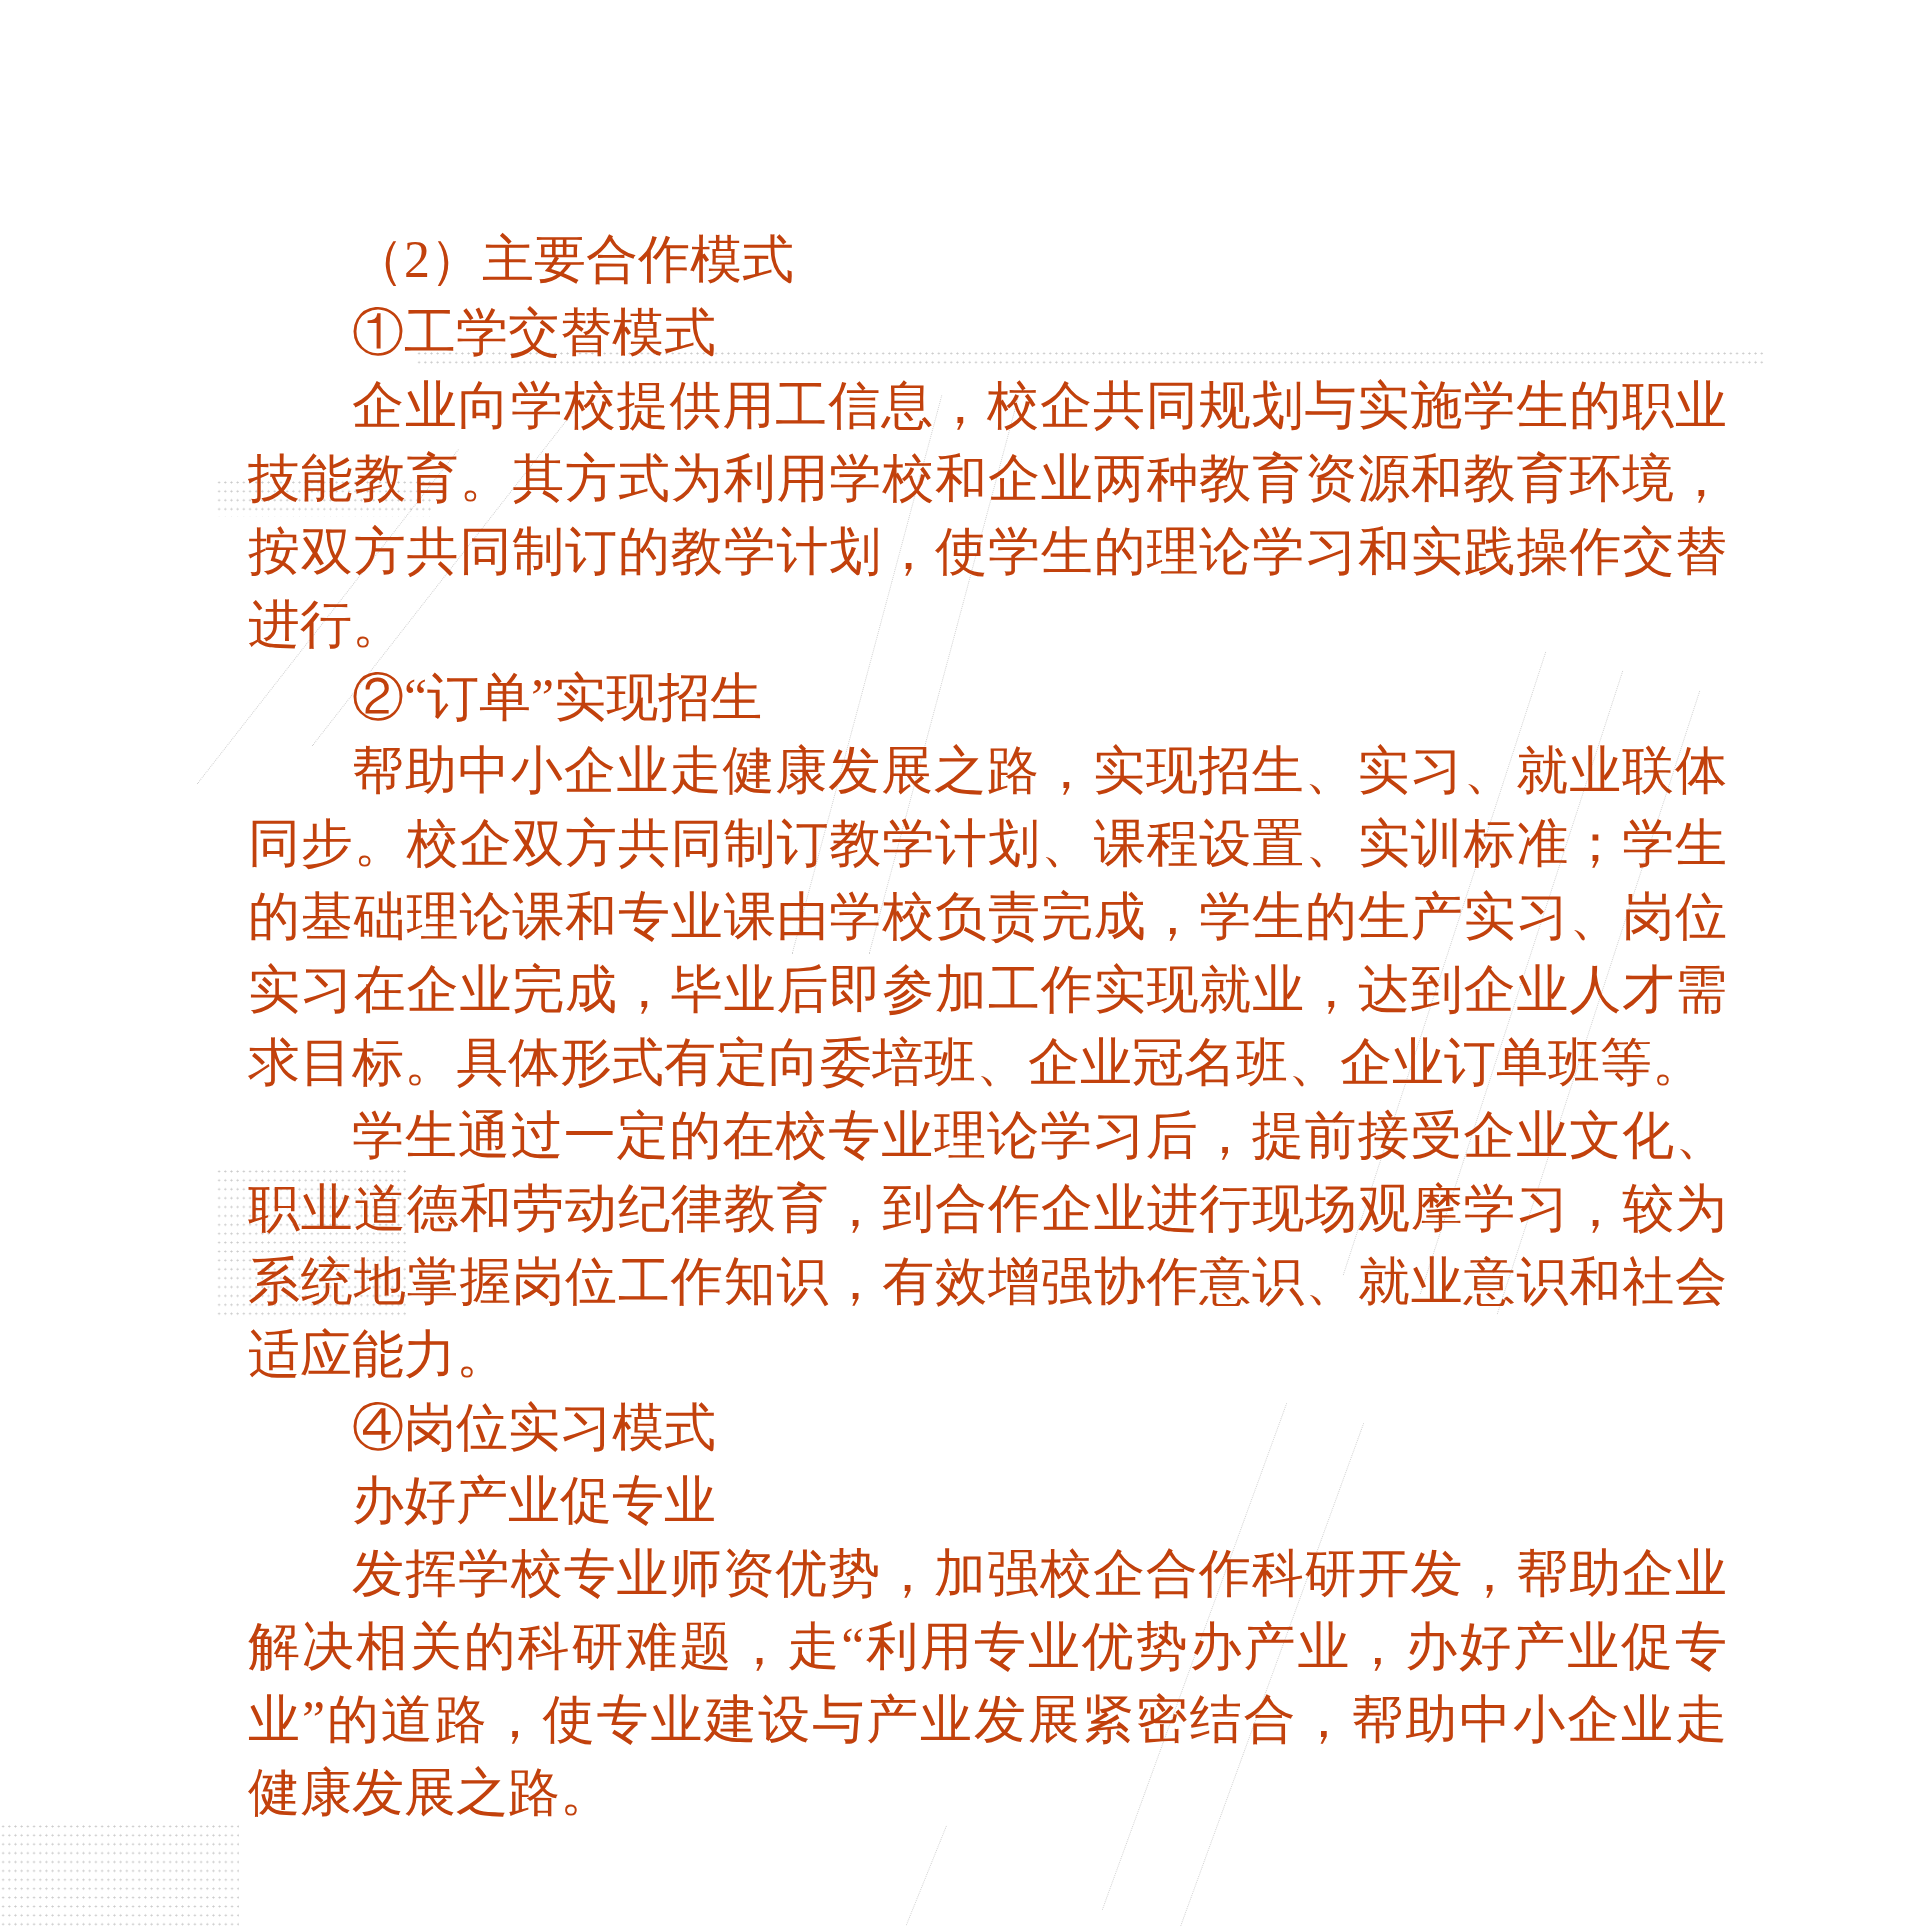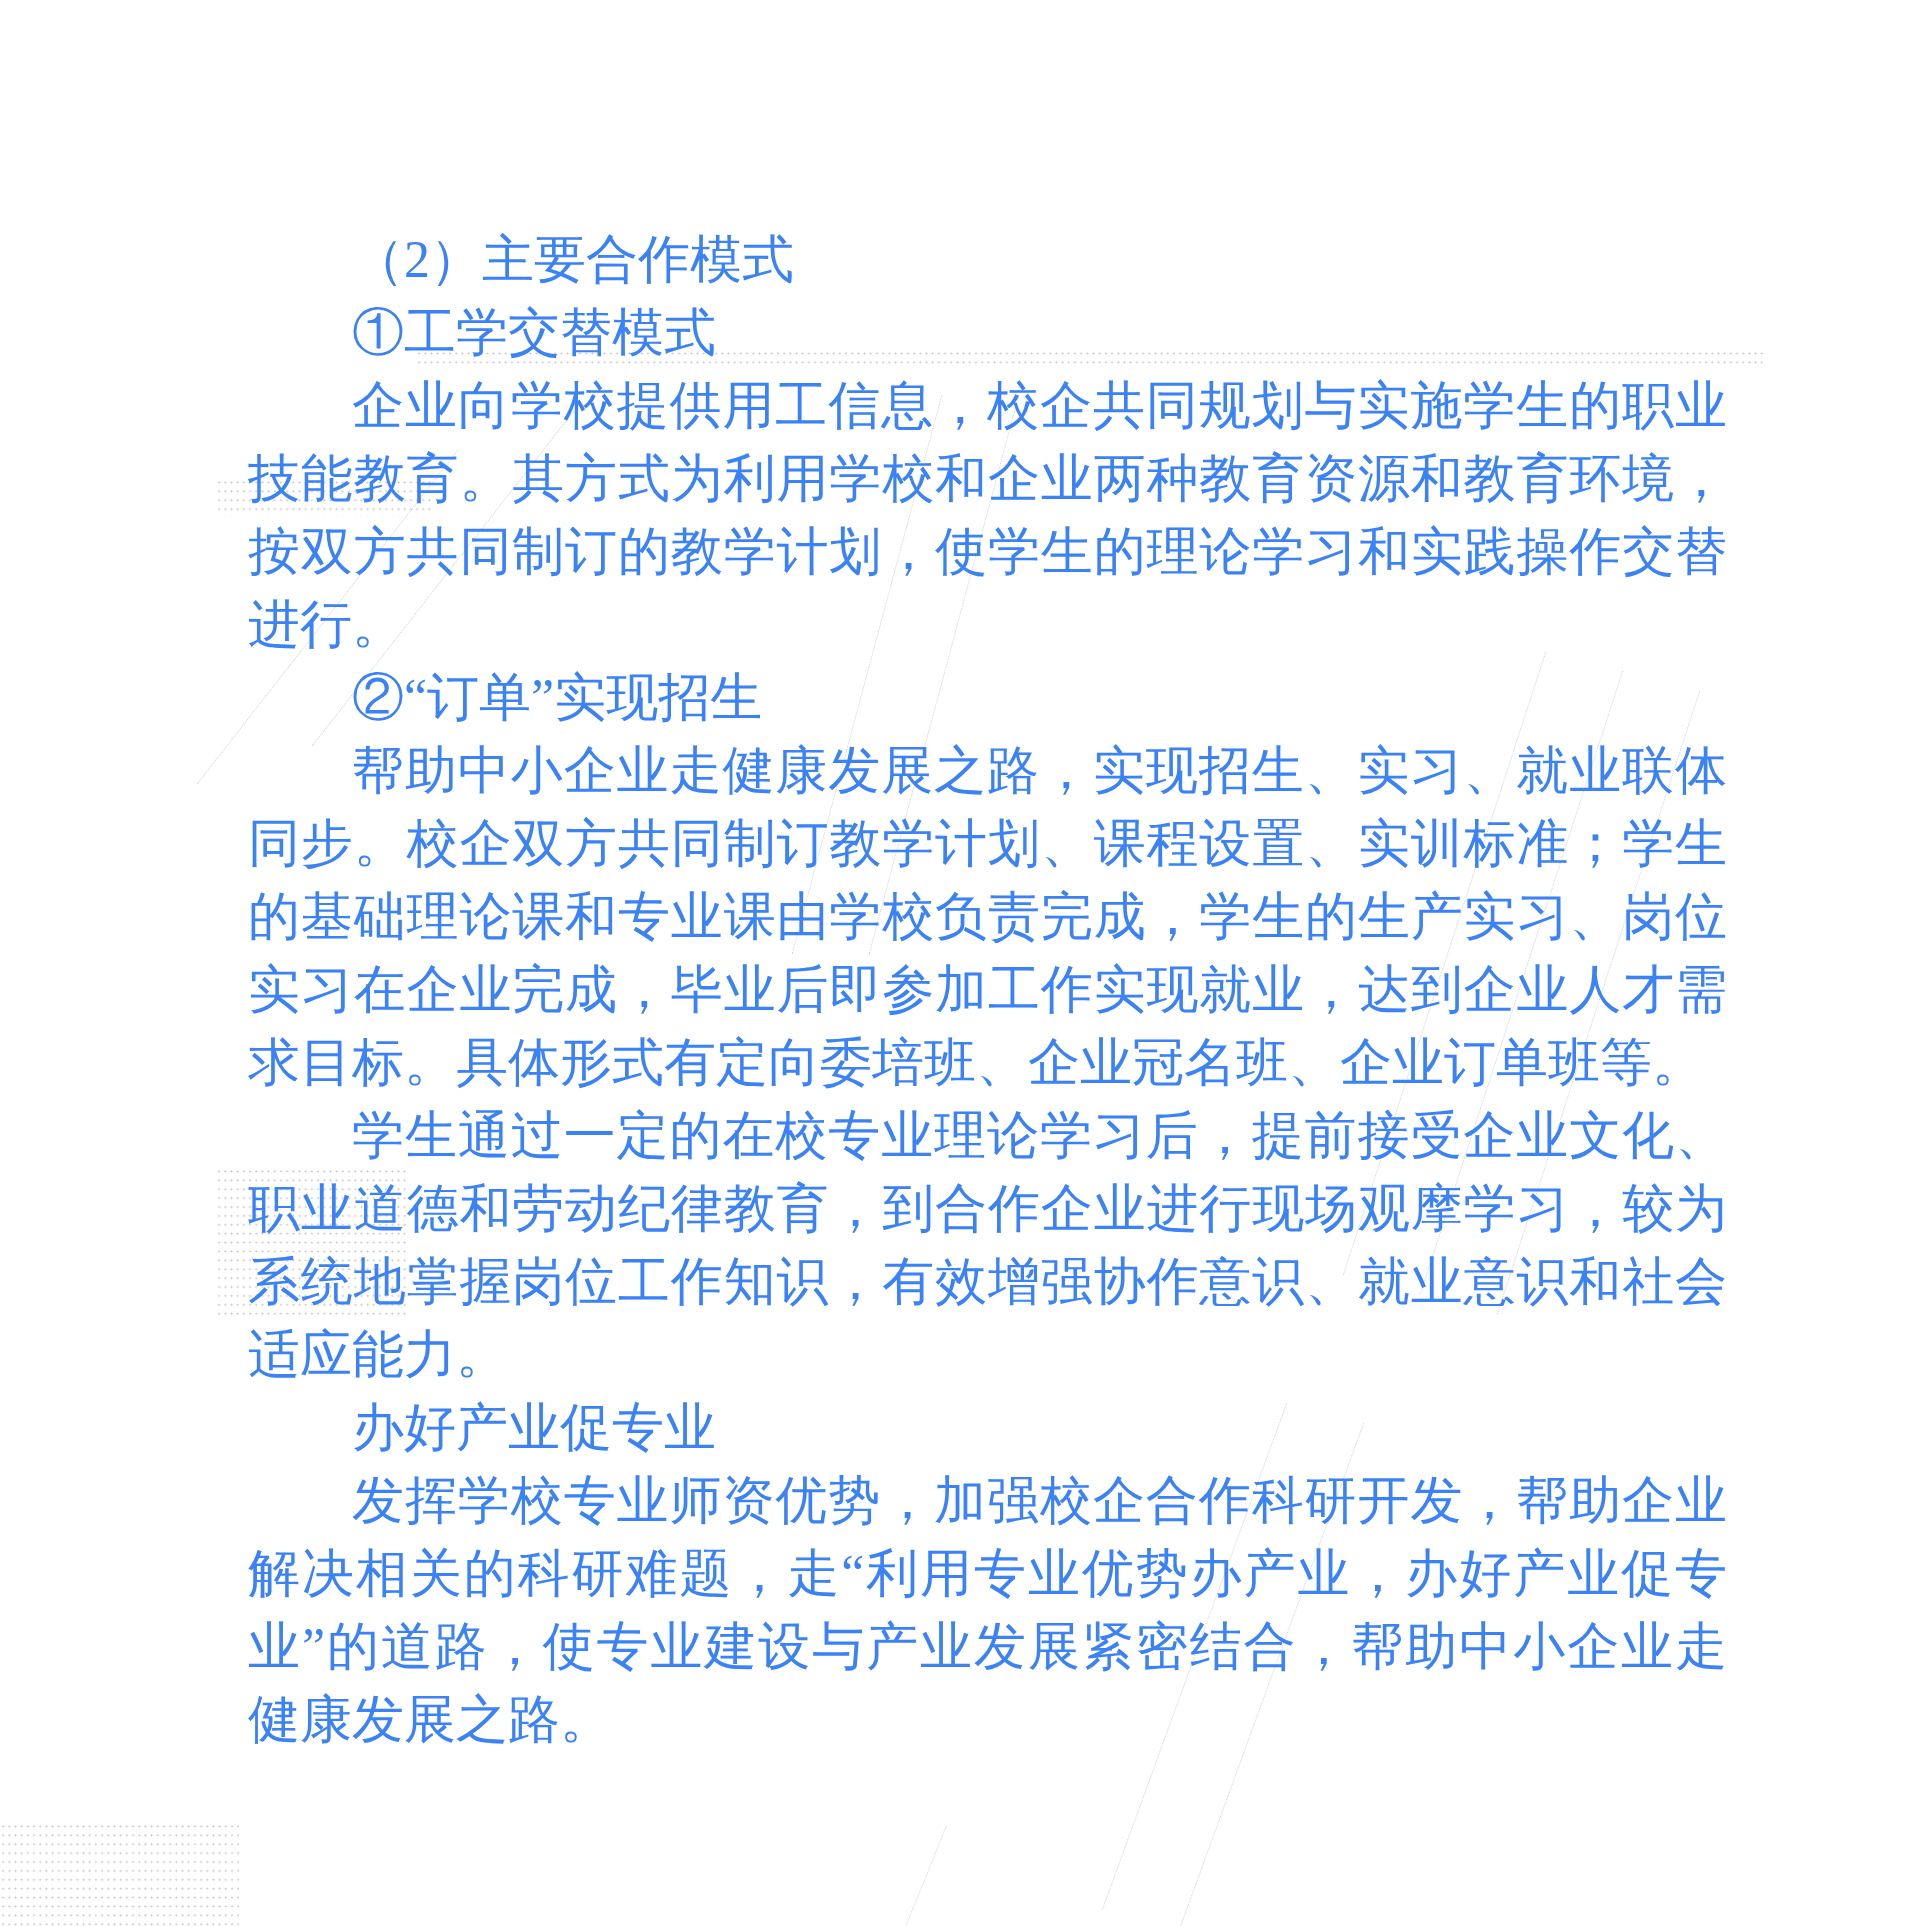--- a/index.html
+++ b/index.html
@@ -18,21 +18,21 @@
     position: absolute;
     left: 248px;
     top: 223px;
     width: 1479px;
   }
   .block {
     margin: 0;
     padding: 0;
     font-size: 52px;
     line-height: 73px;
-    color: #3b82f6;
+    color: #c2410c;
     text-align: justify;
     text-indent: 2em;
     letter-spacing: 0;
     word-break: normal;
     font-family: "Liberation Serif", "DejaVu Serif", serif;
   }
 
   
   .dots {
     position: absolute;
@@ -70,18 +70,19 @@
   <div class="diag" style="left:1002px; top:1676px; width:539px; transform:rotate(-70deg);"></div>
   <div class="diag" style="left:655px; top:2022px; width:424px; transform:rotate(-68deg);"></div>
 
   <div class="doc" id="doc">
       <p class="block">（2）主要合作模式</p>
       <p class="block">①工学交替模式</p>
       <p class="block">企业向学校提供用工信息，校企共同规划与实施学生的职业技能教育。其方式为利用学校和企业两种教育资源和教育环境，按双方共同制订的教学计划，使学生的理论学习和实践操作交替进行。</p>
       <p class="block">②“订单”实现招生</p>
       <p class="block">帮助中小企业走健康发展之路，实现招生、实习、就业联体同步。校企双方共同制订教学计划、课程设置、实训标准；学生的基础理论课和专业课由学校负责完成，学生的生产实习、岗位实习在企业完成，毕业后即参加工作实现就业，达到企业人才需求目标。具体形式有定向委培班、企业冠名班、企业订单班等。</p>
       <p class="block">学生通过一定的在校专业理论学习后，提前接受企业文化、职业道德和劳动纪律教育，到合作企业进行现场观摩学习，较为系统地掌握岗位工作知识，有效增强协作意识、就业意识和社会适应能力。</p>
+      <p class="block">④岗位实习模式</p>
       <p class="block">办好产业促专业</p>
       <p class="block">发挥学校专业师资优势，加强校企合作科研开发，帮助企业解决相关的科研难题，走“利用专业优势办产业，办好产业促专业”的道路，使专业建设与产业发展紧密结合，帮助中小企业走健康发展之路。</p>
     </div>
 
 </div>
 
 
 </body></html>

